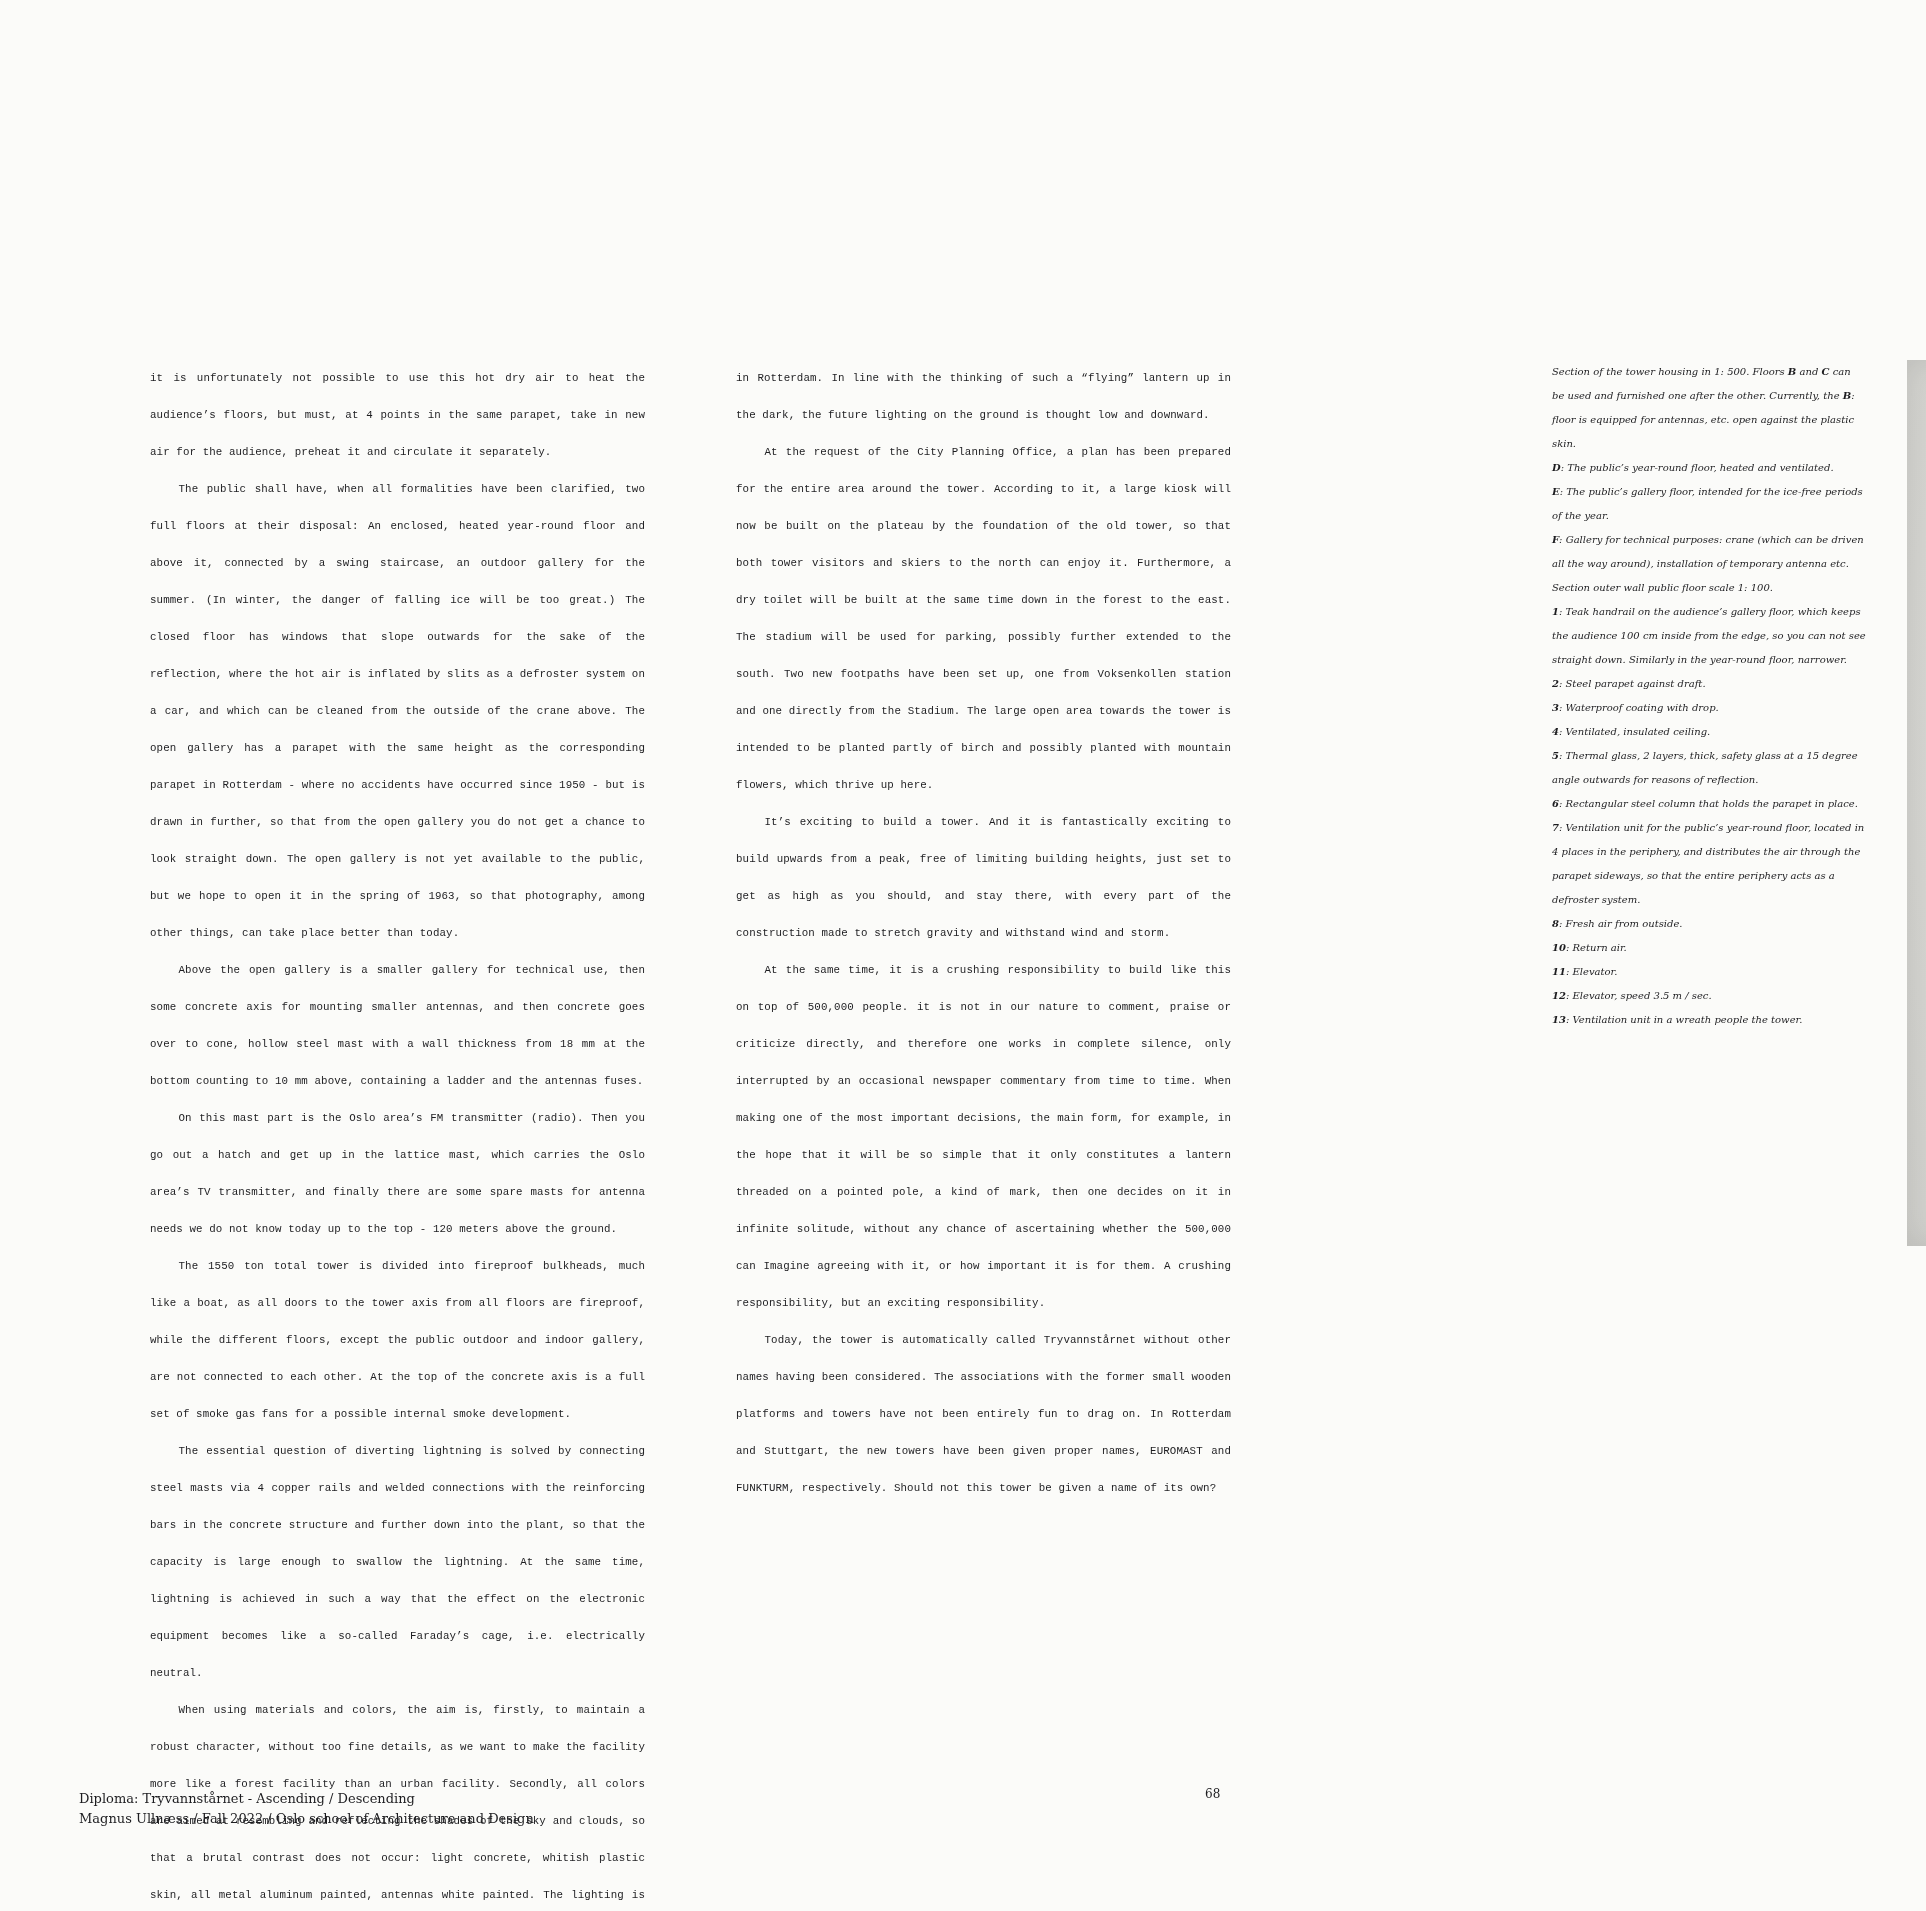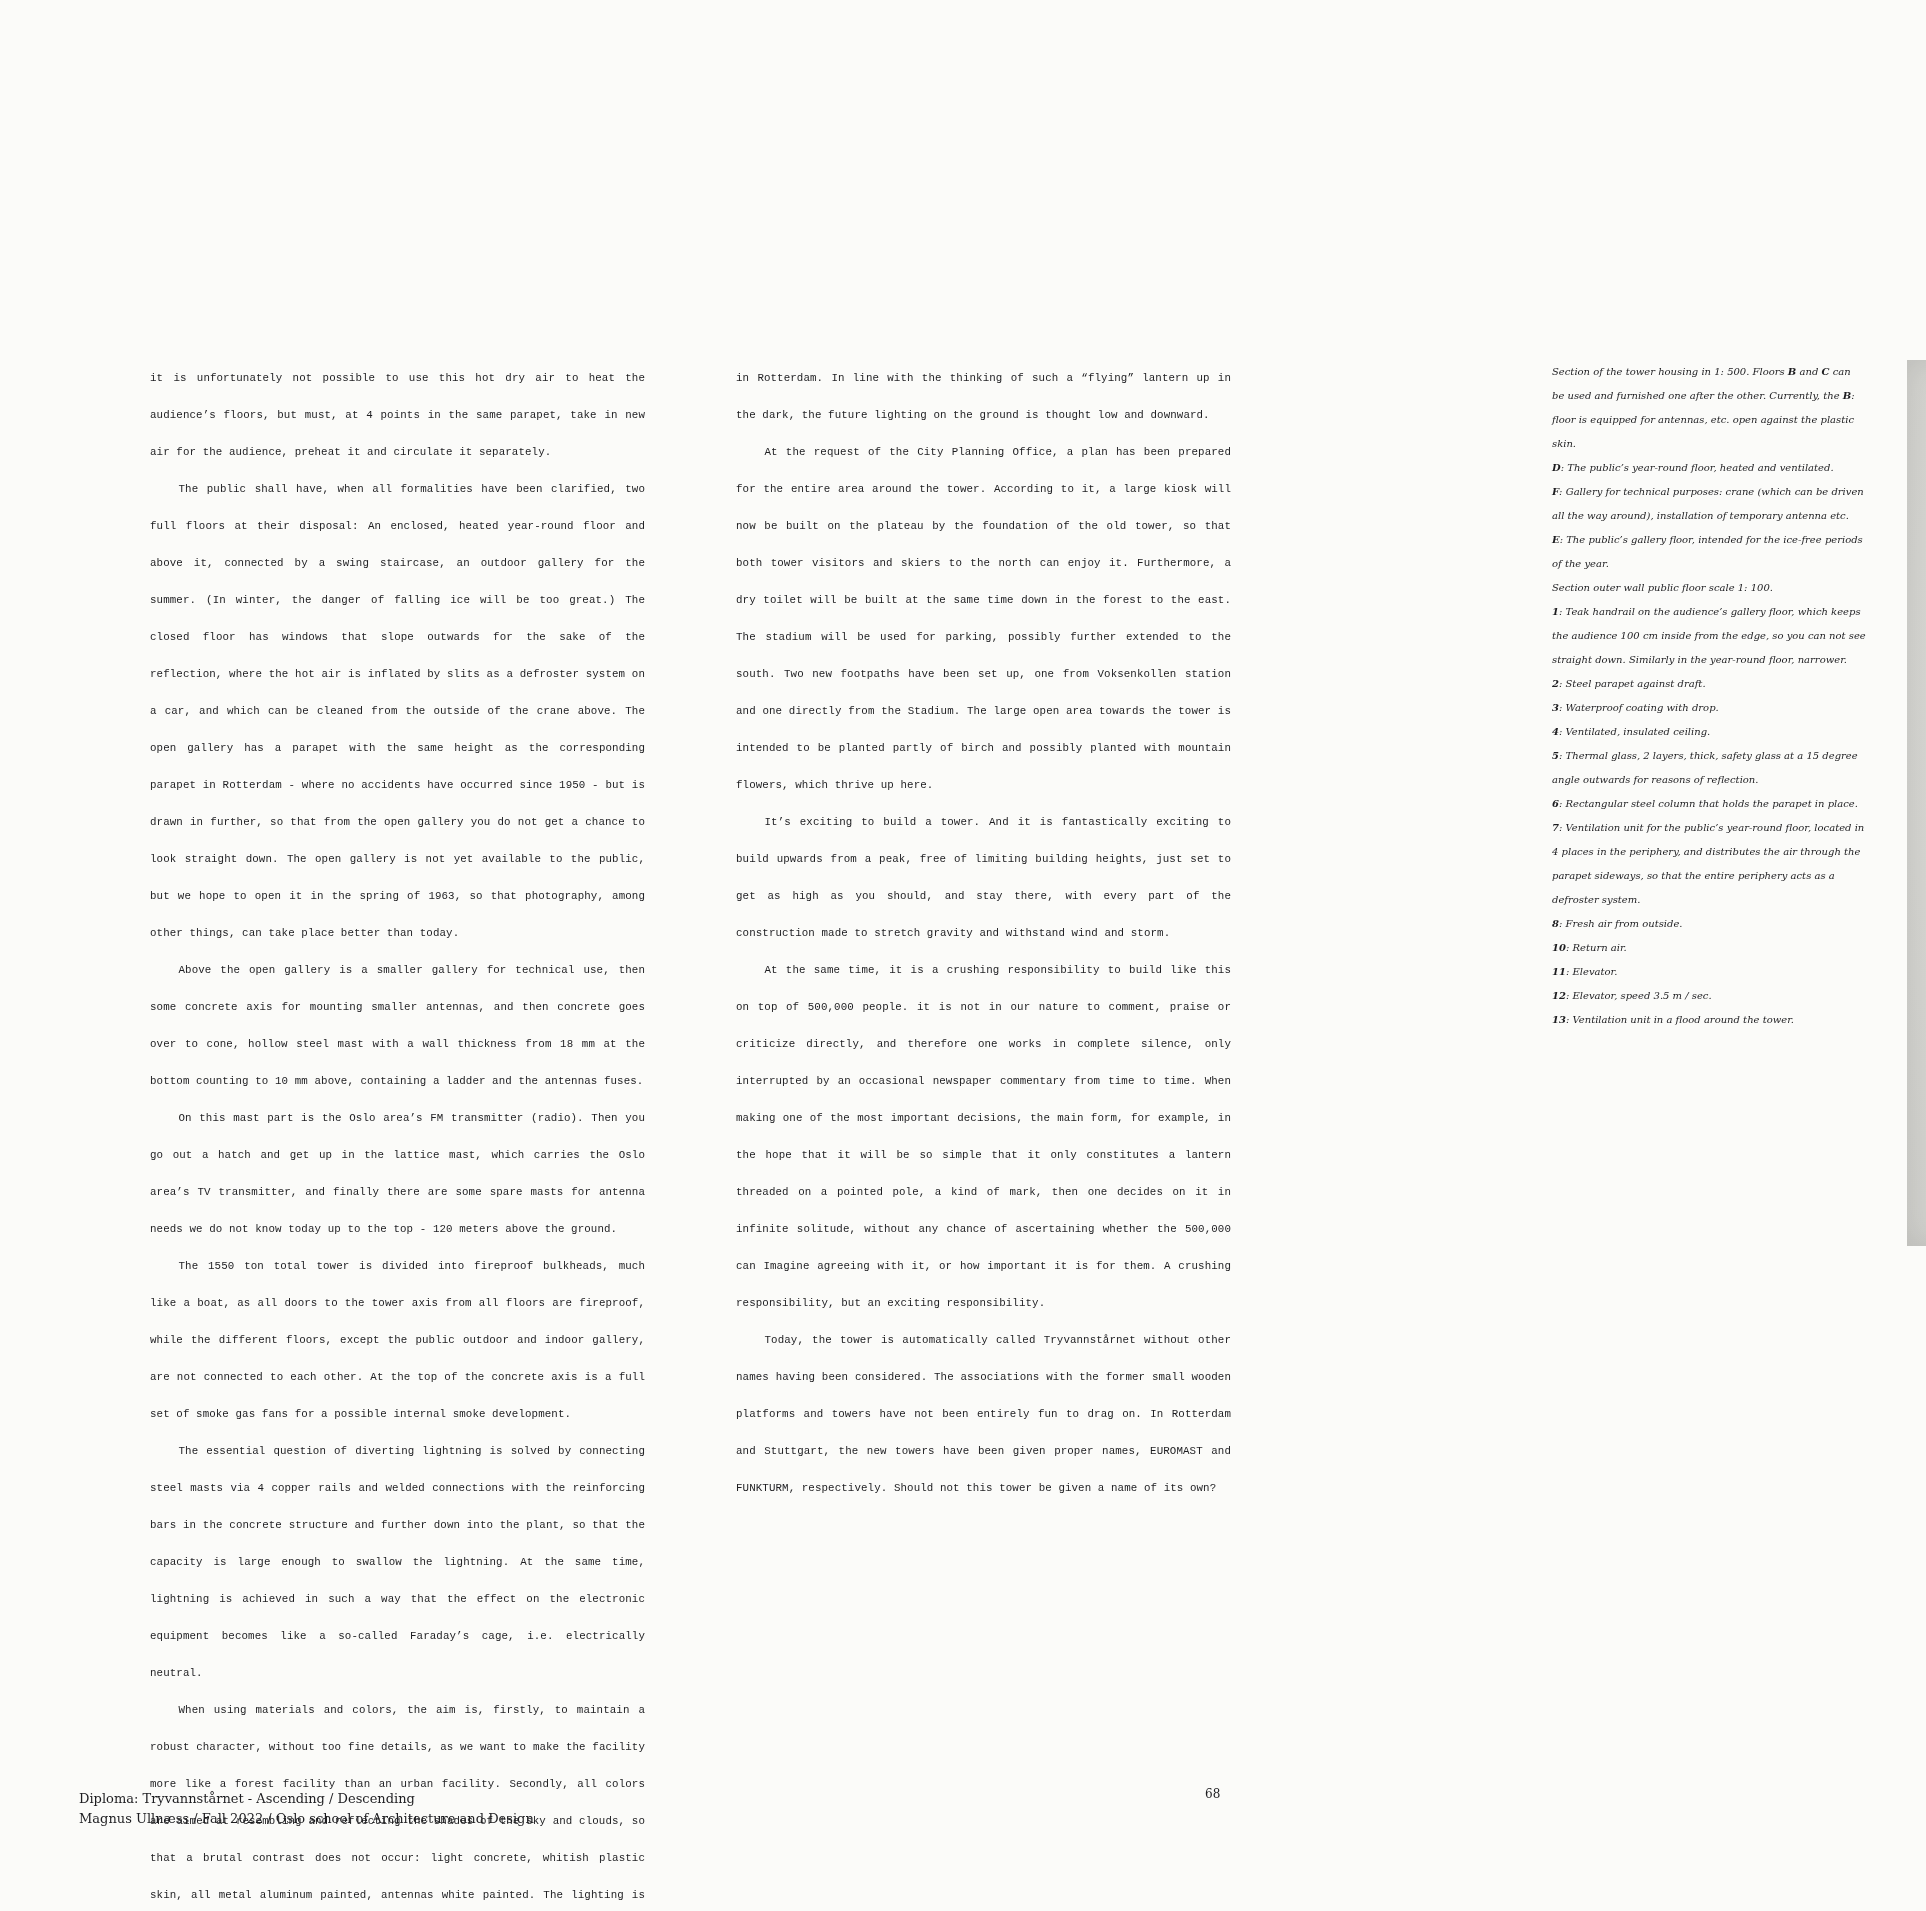--- a/index.html
+++ b/index.html
@@ -52,36 +52,36 @@
   <p class="noindent">in Rotterdam. In line with the thinking of such a “flying” lantern up in the dark, the future lighting on the ground is thought low and downward.</p>
   <p>At the request of the City Planning Office, a plan has been prepared for the entire area around the tower. According to it, a large kiosk will now be built on the plateau by the foundation of the old tower, so that both tower visitors and skiers to the north can enjoy it. Furthermore, a dry toilet will be built at the same time down in the forest to the east. The stadium will be used for parking, possibly further extended to the south. Two new footpaths have been set up, one from Voksenkollen station and one directly from the Stadium. The large open area towards the tower is intended to be planted partly of birch and possibly planted with mountain flowers, which thrive up here.</p>
   <p>It’s exciting to build a tower. And it is fantastically exciting to build upwards from a peak, free of limiting building heights, just set to get as high as you should, and stay there, with every part of the construction made to stretch gravity and withstand wind and storm.</p>
   <p>At the same time, it is a crushing responsibility to build like this on top of 500,000 people. it is not in our nature to comment, praise or criticize directly, and therefore one works in complete silence, only interrupted by an occasional newspaper commentary from time to time. When making one of the most important decisions, the main form, for example, in the hope that it will be so simple that it only constitutes a lantern threaded on a pointed pole, a kind of mark, then one decides on it in infinite solitude, without any chance of ascertaining whether the 500,000 can Imagine agreeing with it, or how important it is for them. A crushing responsibility, but an exciting responsibility.</p>
   <p>Today, the tower is automatically called Tryvannstårnet without other names having been considered. The associations with the former small wooden platforms and towers have not been entirely fun to drag on. In Rotterdam and Stuttgart, the new towers have been given proper names, EUROMAST and FUNKTURM, respectively. Should not this tower be given a name of its own?</p>
 </div>
 
 <div class="col3">
   <p><span>Section of the tower housing in 1: 500. Floors </span><span class="cl">B</span><span> and </span><span class="cl">C</span><span> can be used and furnished one after the other. Currently, the </span><span class="cl">B</span><span>: floor is equipped for antennas, etc. open against the plastic skin.</span></p>
   <p><b class="cl">D</b><span>: The public’s year-round floor, heated and ventilated.</span></p>
+  <p><b class="cl">E</b><span>: The public’s gallery floor, intended for the ice-free periods of the year.</span></p>
   <p><b class="cl">F</b><span>: Gallery for technical purposes: crane (which can be driven all the way around), installation of temporary antenna etc.</span></p>
-  <p><b class="cl">E</b><span>: The public’s gallery floor, intended for the ice-free periods of the year.</span></p>
 
   <p class="caphead g">Section outer wall public floor scale 1: 100.</p>
   <p class="g"><b class="cl">1</b><span>: Teak handrail on the audience’s gallery floor, which keeps the audience 100 cm inside from the edge, so you can not see straight down. Similarly in the year-round floor, narrower.</span></p>
   <p class="g"><b class="cl">2</b><span>: Steel parapet against draft.</span></p>
   <p class="g"><b class="cl">3</b><span>: Waterproof coating with drop.</span></p>
   <p class="g"><b class="cl">4</b><span>: Ventilated, insulated ceiling.</span></p>
   <p class="g"><b class="cl">5</b><span>: Thermal glass, 2 layers, thick, safety glass at a 15 degree angle outwards for reasons of reflection.</span></p>
   <p class="g"><b class="cl">6</b><span>: Rectangular steel column that holds the parapet in place.</span></p>
   <p class="g"><b class="cl">7</b><span>: Ventilation unit for the public’s year-round floor, located in 4 places in the periphery, and distributes the air through the parapet sideways, so that the entire periphery acts as a defroster system.</span></p>
   <p class="g"><b class="cl">8</b><span>: Fresh air from outside.</span></p>
   <p class="g"><b class="cl">10</b><span>: Return air.</span></p>
   <p class="g"><b class="cl">11</b><span>: Elevator.</span></p>
   <p class="g"><b class="cl">12</b><span>: Elevator, speed 3.5 m / sec.</span></p>
-  <p class="g"><b class="cl">13</b><span>: Ventilation unit in a flood around the tower.</span></p>
+  <p class="g"><b class="cl">13</b><span>: Ventilation unit in a wreath people the tower.</span></p>
 </div>
 
 <div class="scan">
 <svg width="743" height="886" viewBox="0 0 1930 2300">
   <defs>
     <marker id="ah" markerWidth="12" markerHeight="12" refX="9" refY="5" orient="auto">
       <path d="M0,0 L10,5 L0,10 z" fill="#1a1a1c"></path>
     </marker>
     <pattern id="ht" width="11" height="11" patternTransform="rotate(45)" patternUnits="userSpaceOnUse">
       <rect width="11" height="11" fill="#d7d7d3"></rect>

